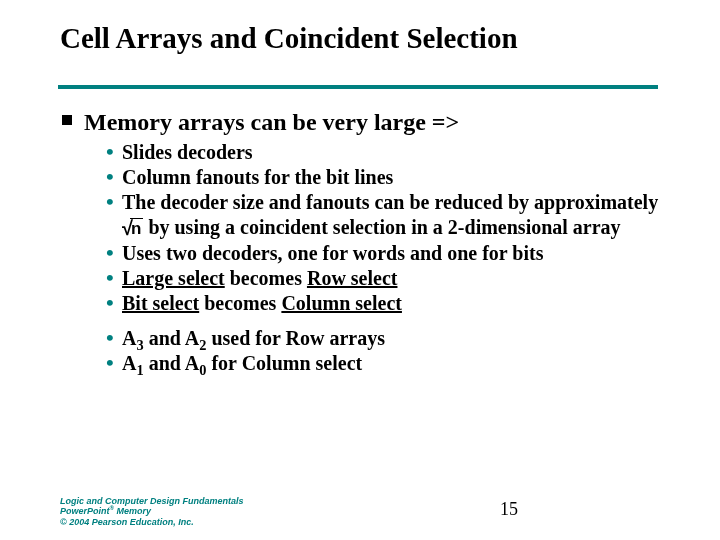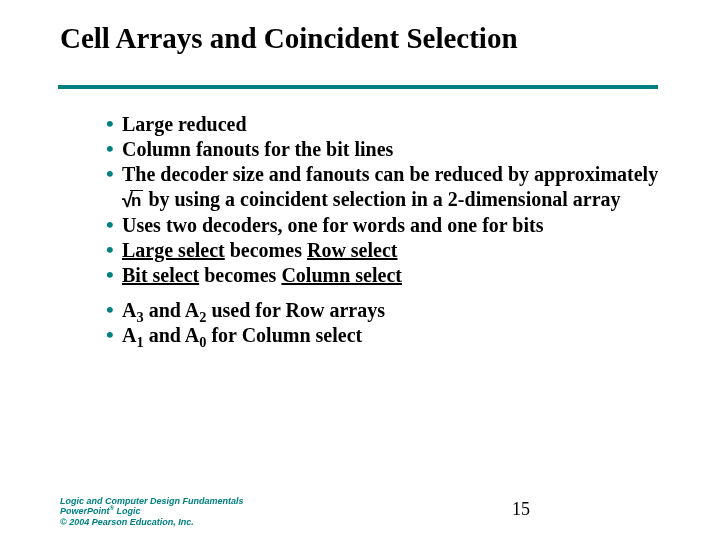--- a/index.html
+++ b/index.html
@@ -109,41 +109,45 @@
     color: #008080;
     line-height: 1.2;
   }
   .footer-logo .sup {
     font-size: 6px;
     vertical-align: super;
     line-height: 0;
   }
   .page-number {
     position: absolute;
-    right: 62px;
+    right: 74px;
     bottom: 20px;
     font-size: 18px;
     margin-left: 28px;
   }
 </style>
 </head>
 <body>
 
 <div class="slide">
 
   <div class="title">Cell Arrays and Coincident Selection</div>
   <div class="rule"></div>
 
   <div class="content">
 
+    <div class="lvl1">
+      <span class="sq"></span>
+      <span>Memory arrays can be very large =&gt;</span>
+    </div>
 
     <div class="lvl2list">
       <div class="lvl2">
         <span class="dot">•</span>
-        <span>Large reduced</span>
+        <span>Slides decoders</span>
       </div>
       <div class="lvl2">
         <span class="dot">•</span>
         <span>Column fanouts for the bit lines</span>
       </div>
       <div class="lvl2">
         <span class="dot">•</span>
         <span>The decoder size and fanouts can be reduced by approximately </span><span class="sqrt"><span class="rad">√</span><span class="radicand">n</span></span><span> by using a coincident selection in a 2-dimensional array</span>
       </div>
       <div class="lvl2">
@@ -170,20 +174,20 @@
         <span class="dot">•</span>
         <span>A</span><span class="sub">1</span><span> and A</span><span class="sub">0</span><span> for Column select</span>
       </div>
     </div>
 
   </div>
 
   <div class="footer-logo">
     <div>Logic and Computer Design Fundamentals</div>
     <div>
-      <span>PowerPoint</span><span class="sup">®</span><span> Logic</span>
+      <span>PowerPoint</span><span class="sup">®</span><span> Memory</span>
     </div>
     <div>© 2004 Pearson Education, Inc.</div>
   </div>
 
   <div class="page-number">15</div>
 
 </div>
 
 </body></html>

